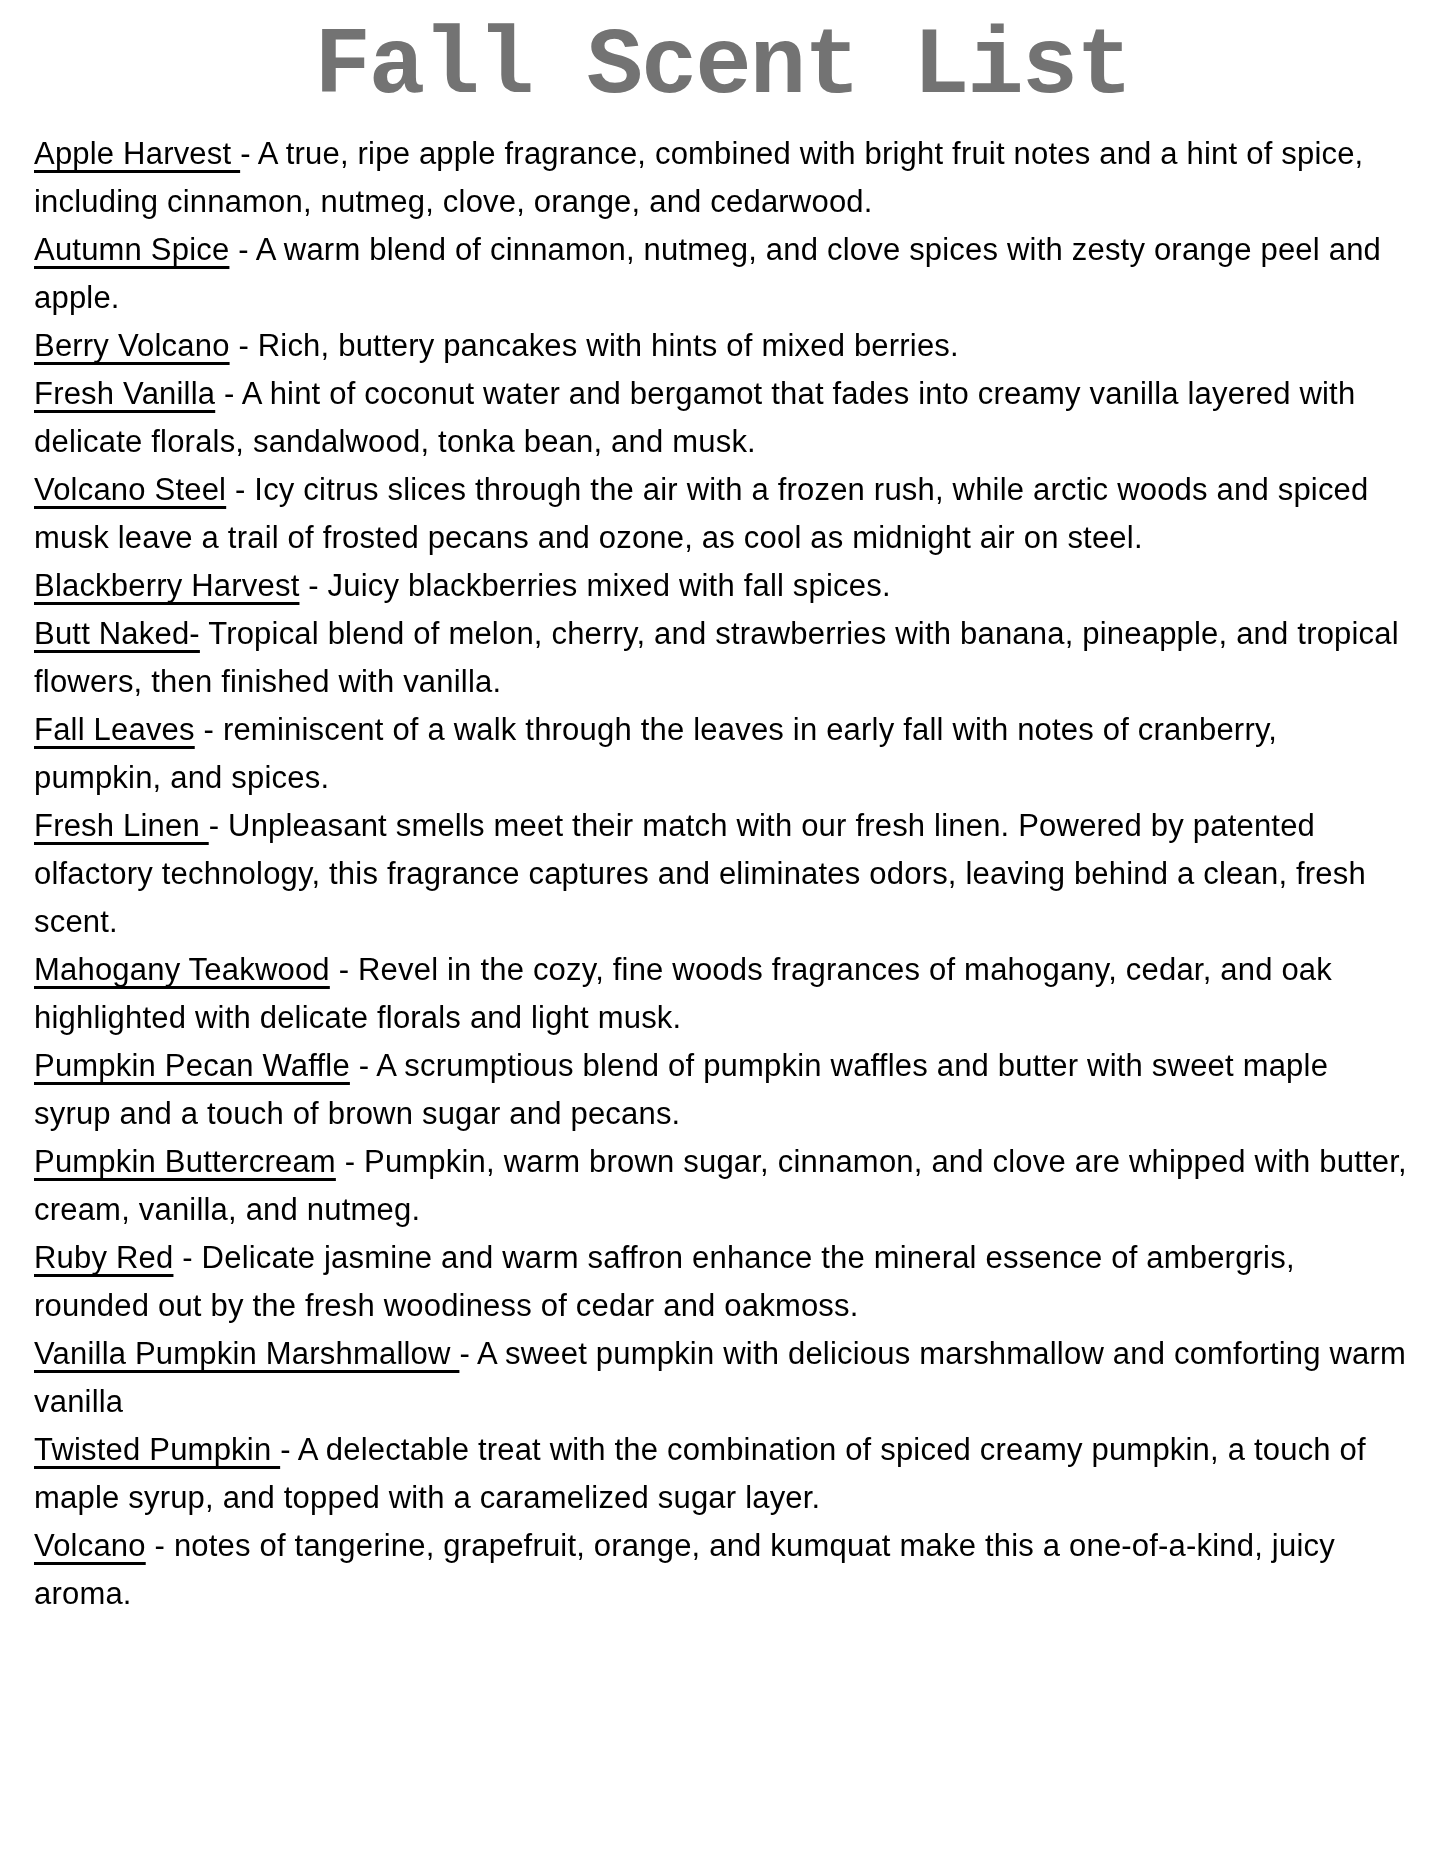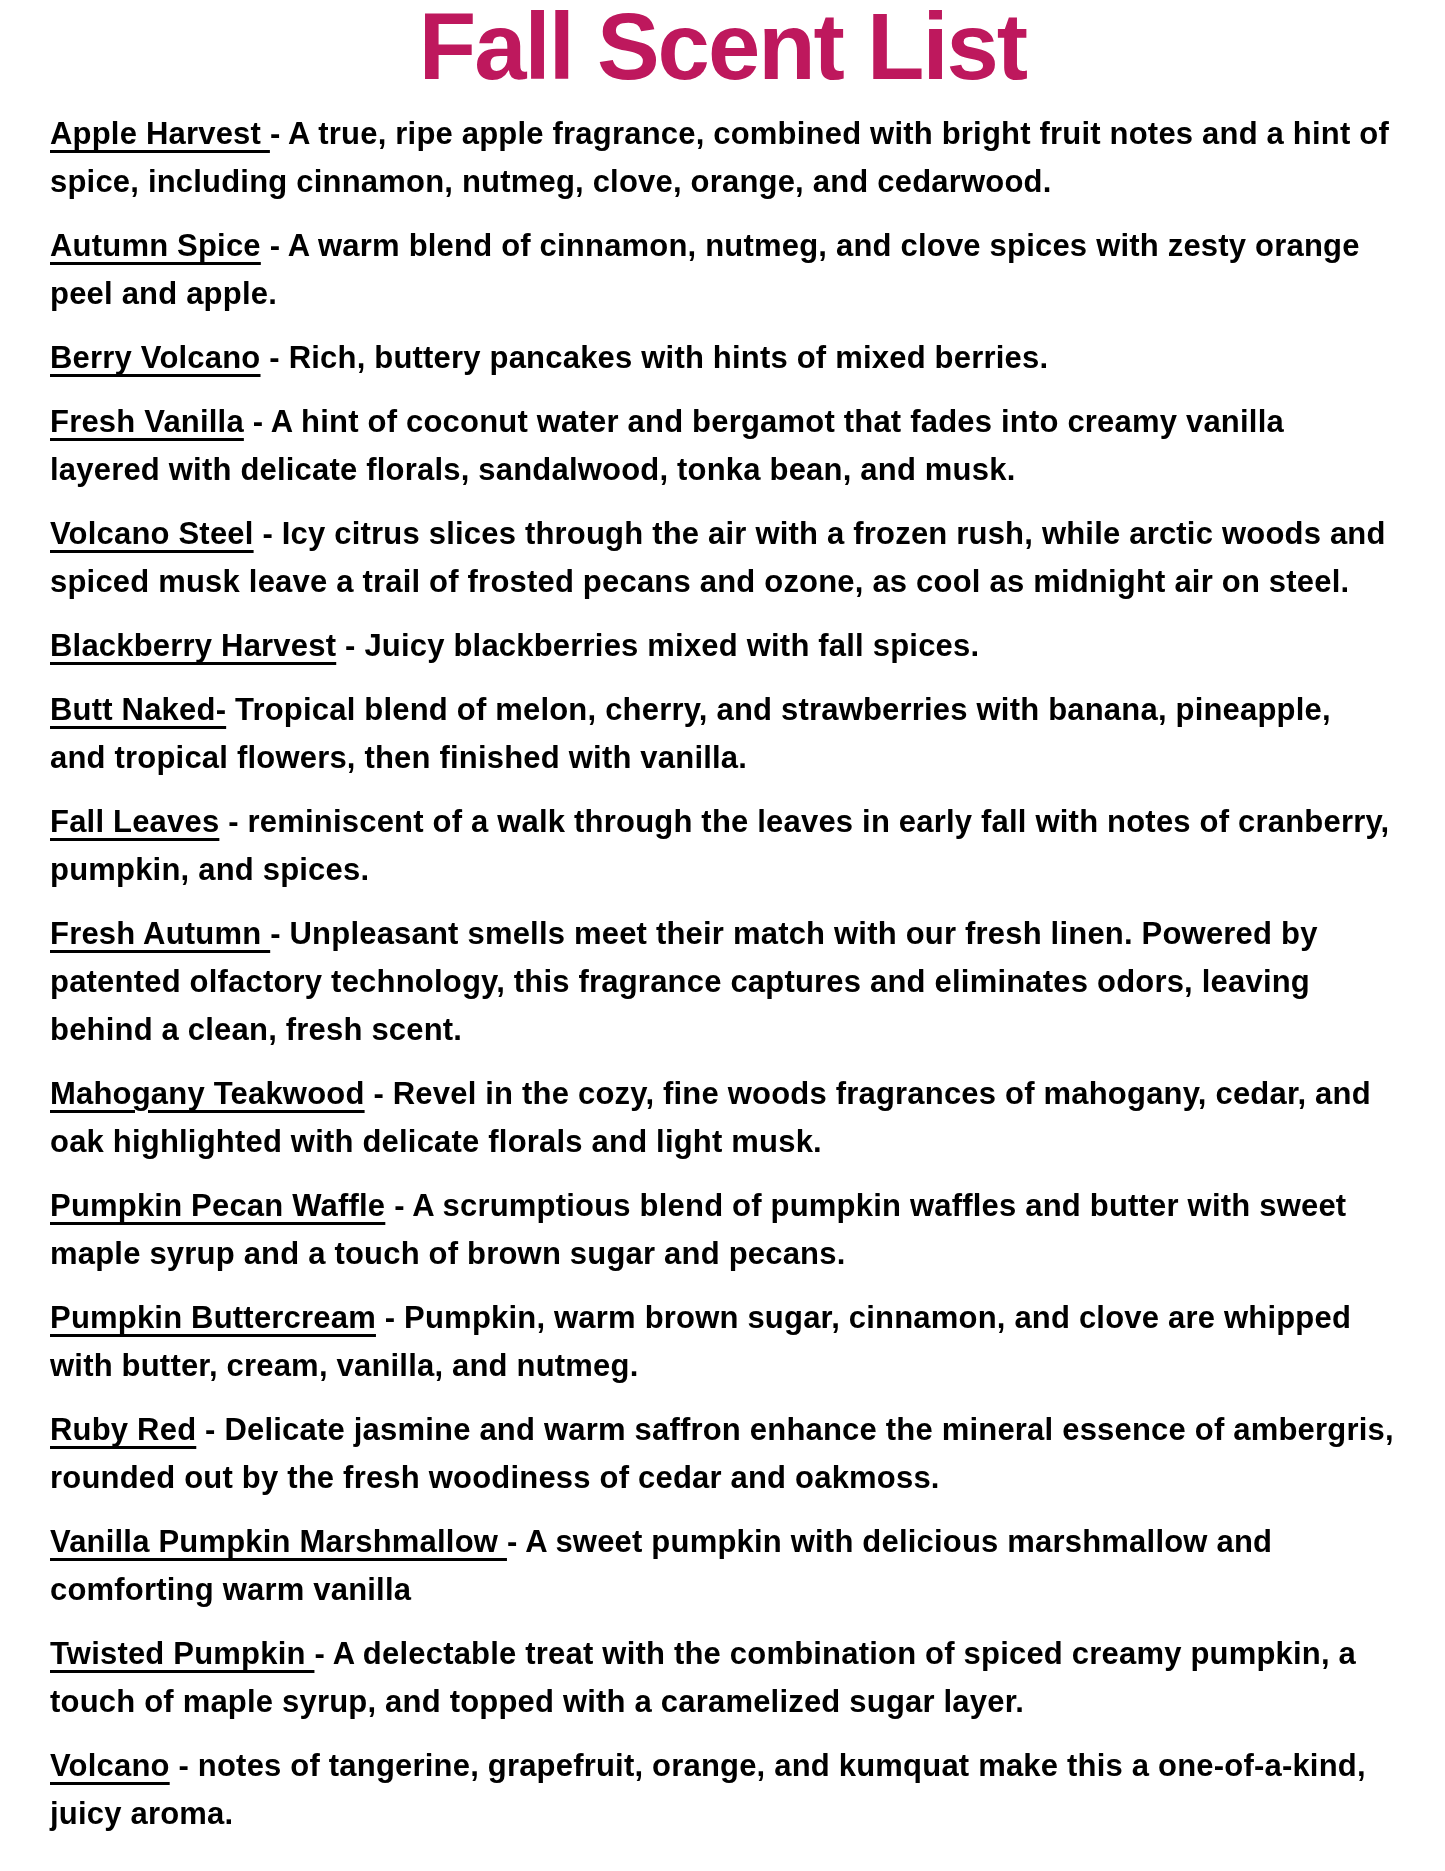--- a/index.html
+++ b/index.html
@@ -11,40 +11,40 @@
     position: relative;
     width: 1445px;
     height: 1871px;
     background: #ffffff;
     color: #000000;
     overflow: hidden;
     box-sizing: border-box;
   }
   .title {
     margin: 0;
+    padding-top: 20px;
     text-align: center;
-    font-family: Liberation Sans, sans-serif;
+    font-family: Liberation Mono, monospace;
     font-weight: bold;
     font-size: 94px;
     line-height: 1.0;
     letter-spacing: -2px;
-    color: #be185d;
+    color: #737373;
   }
   .scent-list {
     margin: 16px 34px 0 34px;
     font-family: "Liberation Sans", "DejaVu Sans", sans-serif;
     font-size: 31px;
     line-height: 48px;
     letter-spacing: 0.2px;
     color: #000000;
   }
   .entry {
-    margin: 16px;
+    margin: 0;
     padding: 0;
-    font-weight: bold;
   }
   .scent-name {
     text-decoration: underline;
     text-decoration-thickness: 2.5px;
     text-underline-offset: 6px;
   }
   .scent-sep, .scent-desc {
     text-decoration: none;
   }
 </style>
@@ -63,21 +63,21 @@
   <p class="entry"><span class="scent-name">Fresh Vanilla</span><span class="scent-sep"> - </span><span class="scent-desc">A hint of coconut water and bergamot that fades into creamy vanilla layered with delicate florals, sandalwood, tonka bean, and musk.</span></p>
 
   <p class="entry"><span class="scent-name">Volcano Steel</span><span class="scent-sep"> - </span><span class="scent-desc">Icy citrus slices through the air with a frozen rush, while arctic woods and spiced musk leave a trail of frosted pecans and ozone, as cool as midnight air on steel.</span></p>
 
   <p class="entry"><span class="scent-name">Blackberry Harvest</span><span class="scent-sep"> - </span><span class="scent-desc">Juicy blackberries mixed with fall spices.</span></p>
 
   <p class="entry"><span class="scent-name">Butt Naked-</span><span class="scent-sep"> </span><span class="scent-desc">Tropical blend of melon, cherry, and strawberries with banana, pineapple, and tropical flowers, then finished with vanilla.</span></p>
 
   <p class="entry"><span class="scent-name">Fall Leaves</span><span class="scent-sep"> - </span><span class="scent-desc">reminiscent of a walk through the leaves in early fall with notes of cranberry, pumpkin, and spices.</span></p>
 
-  <p class="entry"><span class="scent-name">Fresh Autumn </span><span class="scent-sep">- </span><span class="scent-desc">Unpleasant smells meet their match with our fresh linen. Powered by patented olfactory technology, this fragrance captures and eliminates odors, leaving behind a clean, fresh scent.</span></p>
+  <p class="entry"><span class="scent-name">Fresh Linen </span><span class="scent-sep">- </span><span class="scent-desc">Unpleasant smells meet their match with our fresh linen. Powered by patented olfactory technology, this fragrance captures and eliminates odors, leaving behind a clean, fresh scent.</span></p>
 
   <p class="entry"><span class="scent-name">Mahogany Teakwood</span><span class="scent-sep"> - </span><span class="scent-desc">Revel in the cozy, fine woods fragrances of mahogany, cedar, and oak highlighted with delicate florals and light musk.</span></p>
 
   <p class="entry"><span class="scent-name">Pumpkin Pecan Waffle</span><span class="scent-sep"> - </span><span class="scent-desc">A scrumptious blend of pumpkin waffles and butter with sweet maple syrup and a touch of brown sugar and pecans.</span></p>
 
   <p class="entry"><span class="scent-name">Pumpkin Buttercream</span><span class="scent-sep"> - </span><span class="scent-desc">Pumpkin, warm brown sugar, cinnamon, and clove are whipped with butter, cream, vanilla, and nutmeg.</span></p>
 
   <p class="entry"><span class="scent-name">Ruby Red</span><span class="scent-sep"> - </span><span class="scent-desc">Delicate jasmine and warm saffron enhance the mineral essence of ambergris, rounded out by the fresh woodiness of cedar and oakmoss.</span></p>
 
   <p class="entry"><span class="scent-name">Vanilla Pumpkin Marshmallow </span><span class="scent-sep">- </span><span class="scent-desc">A sweet pumpkin with delicious marshmallow and comforting warm vanilla</span></p>

